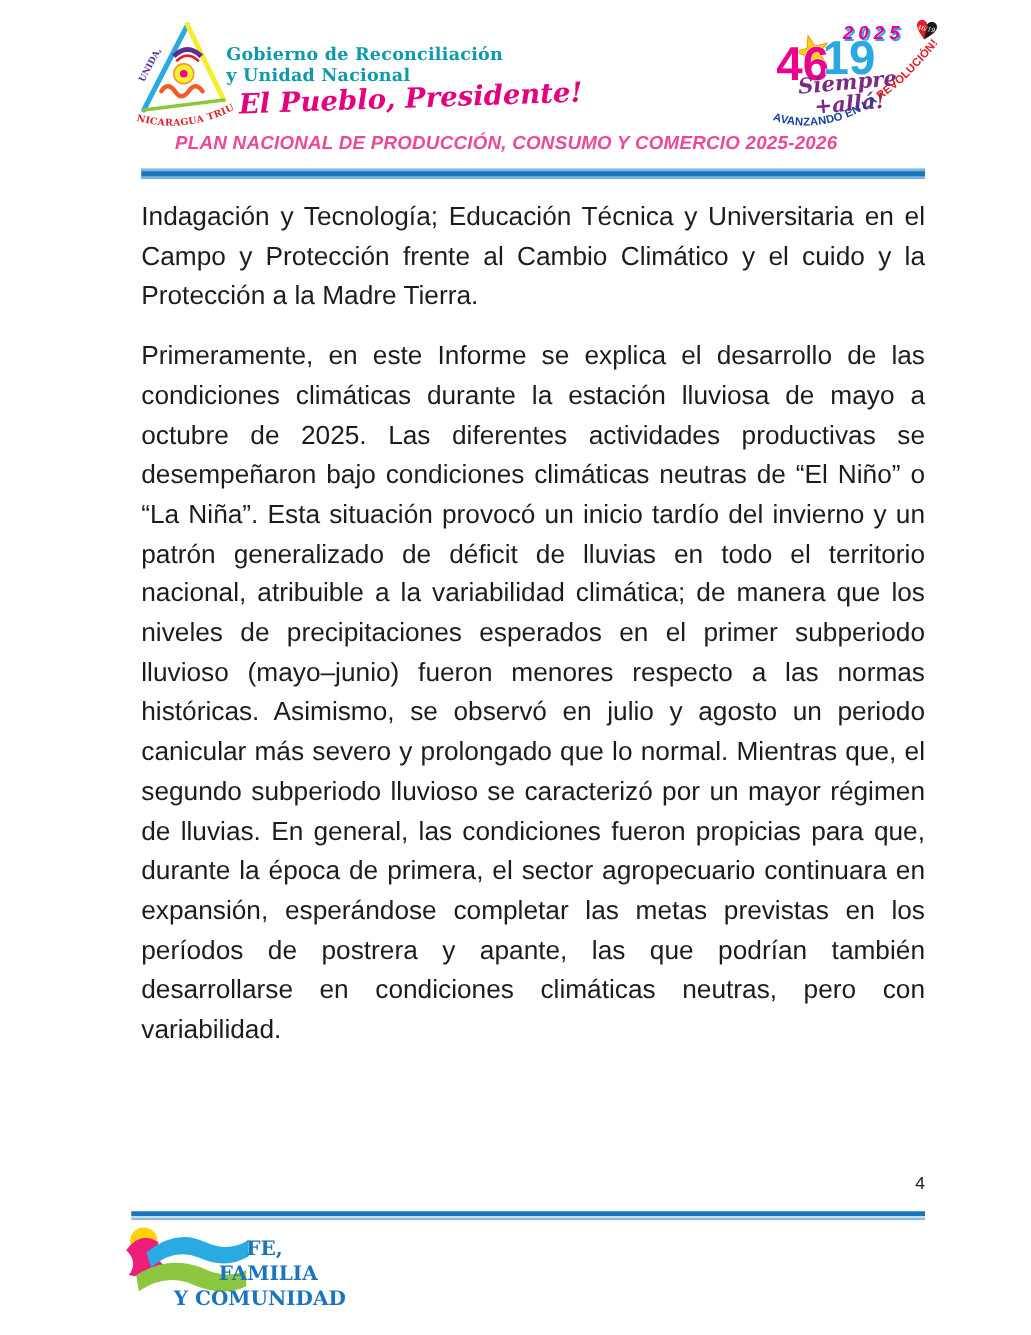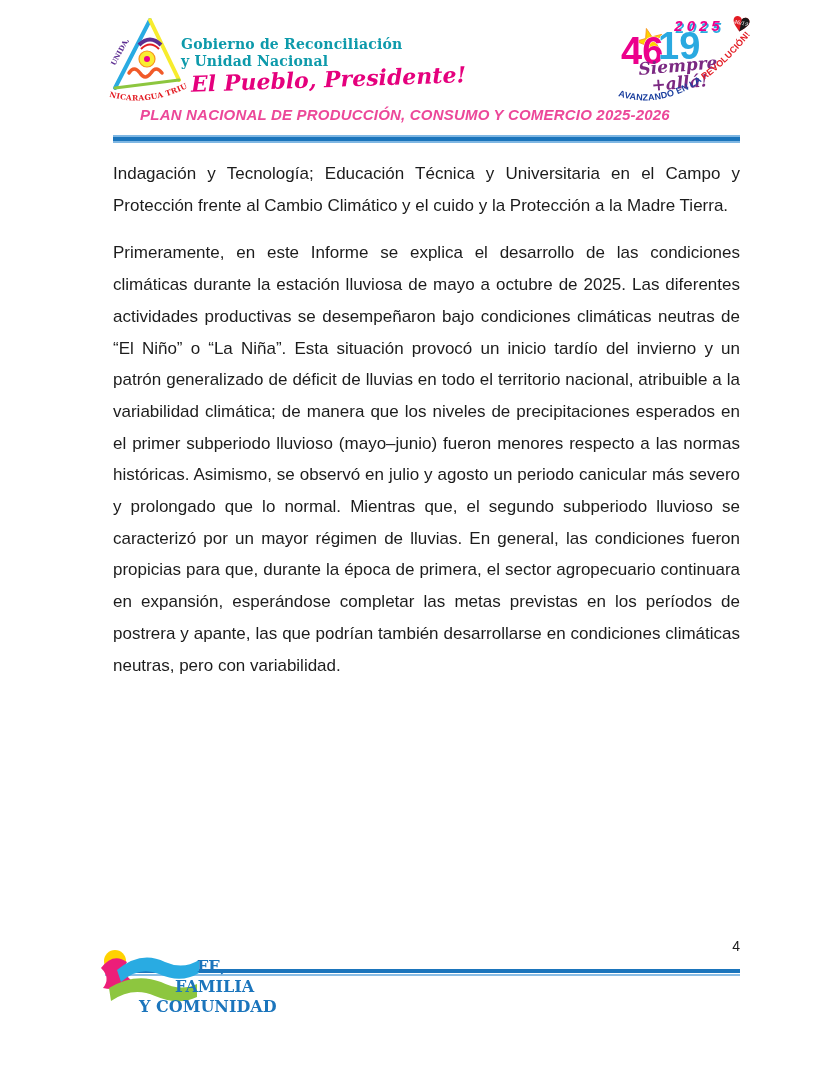--- a/index.html
+++ b/index.html
@@ -17,28 +17,28 @@
     font-family:"DejaVu Serif","Liberation Serif",serif;font-style:italic;font-weight:bold;
     font-size:22px;color:#e5007d;white-space:nowrap;transform:rotate(-2deg);}
   .right-logo{position:absolute;top:8px;left:614px;width:155px;height:105px;}
   
   .banner-title{position:absolute;top:106px;left:100px;width:610px;text-align:center;
     font-size:15px;font-weight:bold;font-style:italic;color:#ec4899;letter-spacing:.2px;white-space:nowrap;}
   .rule-top{position:absolute;top:135px;left:113px;width:627px;height:4px;
     background:#1b75bc;border-top:2px solid #7fb7e3;border-bottom:2px solid #7fb7e3;}
   
   .doc-body{position:absolute;top:158px;left:113px;width:627px;
-    font-size:17px;line-height:31.7px;color:#1c1c1c;text-align:justify;}
+    font-size:21px;line-height:31.7px;color:#1c1c1c;text-align:justify;}
   .doc-body p{margin:0 0 16px 0;}
   
   .page-number{position:absolute;top:938px;left:113px;width:627px;text-align:right;
     font-size:14px;color:#1c1c1c;}
   .rule-bottom{position:absolute;top:969px;left:105px;width:635px;height:1px;
     border-top:4px solid #1b75bc;border-bottom:2px solid #8abde5;background:#ffffff;}
-  .footer-logo{position:absolute;top:948px;left:97px;width:180px;height:78px;text-align:right;}
+  .footer-logo{position:absolute;top:980px;left:97px;width:180px;height:78px;text-align:right;}
   svg text{user-select:none;}
 </style>
 </head>
 <body>
 
 <div class="page">
 
   <div class="left-logo">
     <svg class="emblem" width="88" height="92" viewBox="0 0 88 92">
 

